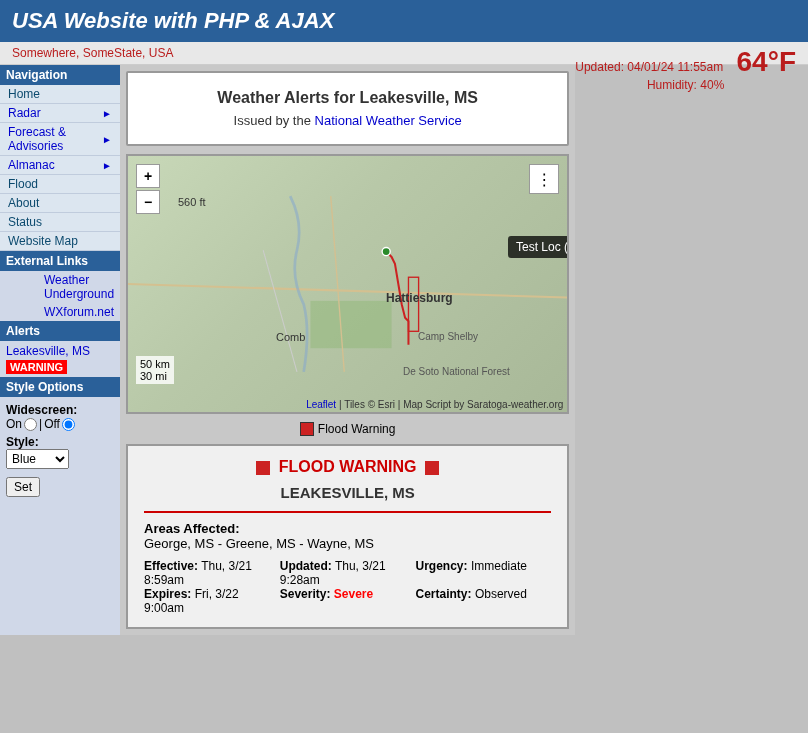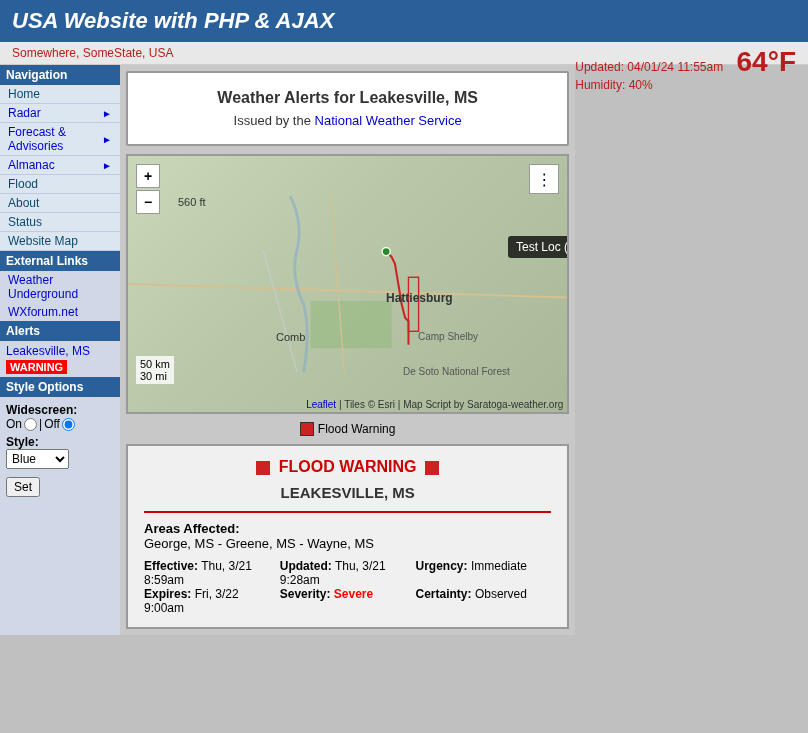--- a/index.html
+++ b/index.html
@@ -21,21 +21,21 @@
     .arrow { font-size: 10px; }
     .sidebar-alert { padding: 3px 6px; font-size: 12px; }
     .sidebar-alert a { color: #0000cc; text-decoration: none; display: block; }
     .warning-badge { background: red; color: white; font-weight: bold; padding: 1px 4px; font-size: 11px; display: inline-block; margin-top: 2px; }
     .style-section { padding: 6px; font-size: 12px; }
     .style-row { margin-bottom: 4px; }
     .style-label { font-weight: bold; }
     select { font-size: 12px; padding: 1px; }
     .radio-row { display: flex; align-items: center; gap: 2px; font-size: 12px; }
     .set-btn { margin-top: 4px; padding: 1px 6px; font-size: 12px; cursor: pointer; }
-    .ext-link { display: block; padding: 2px 8px; color: #0000cc; text-decoration: none; font-size: 12px; cursor: pointer; }
+    .ext-link { display: block; padding: 2px 8px; color: #0000cc; text-decoration: none; font-size: 12px; cursor: pointer; margin-left: 36px; }
 
     
     #content { flex: 1; padding: 6px; background: #c8c8c8; }
 
     
     .alert-box { background: white; border: 2px solid #999; margin-bottom: 8px; padding: 16px; text-align: center; border-radius: 2px; }
     .alert-box h2 { font-size: 16px; font-weight: bold; color: #333; }
     .alert-box p { font-size: 13px; color: #333; margin-top: 6px; }
     .alert-box a { color: #0000cc; }
 
@@ -78,21 +78,21 @@
     .comb-label { position: absolute; top: 175px; left: 148px; font-size: 11px; color: #333; }
   </style>
 </head>
 <body>
 
 <div id="header">
   <h1>USA Website with PHP &amp; AJAX</h1>
 </div>
 <div id="subheader">
   <span>Somewhere, SomeState, USA</span>
-  <span style="float:right; text-align:left;">
+  <span style="float:right; text-align:center;">
     <span>Updated:</span>
     <span>04/01/24</span>
     <span>11:55am</span>
     &nbsp;&nbsp;
     <span style="font-size:28px; font-weight:bold;">64°F</span>
     <br>
     <span>Humidity:</span>
     <span>40%</span>
   </span>
 </div>

